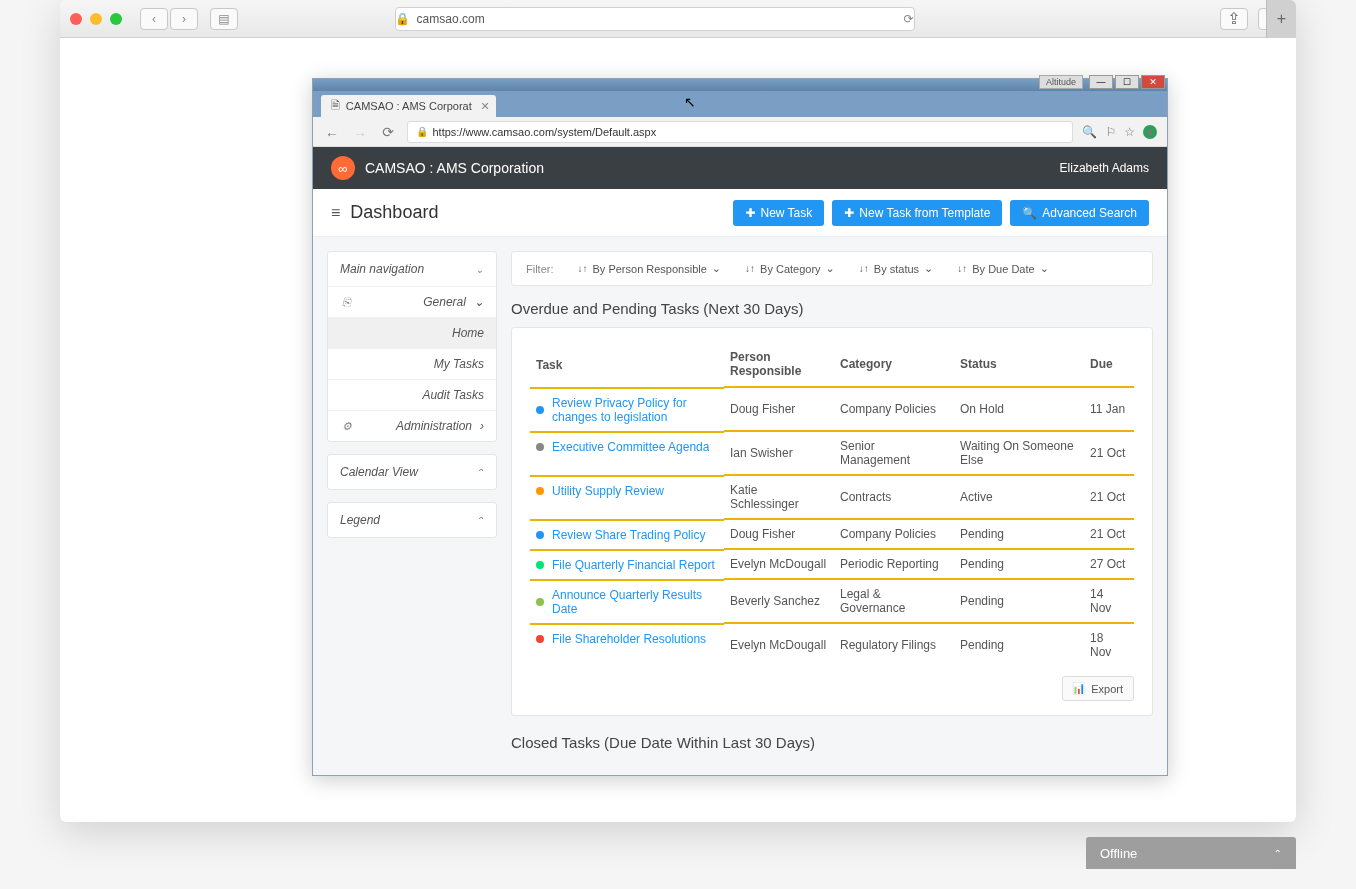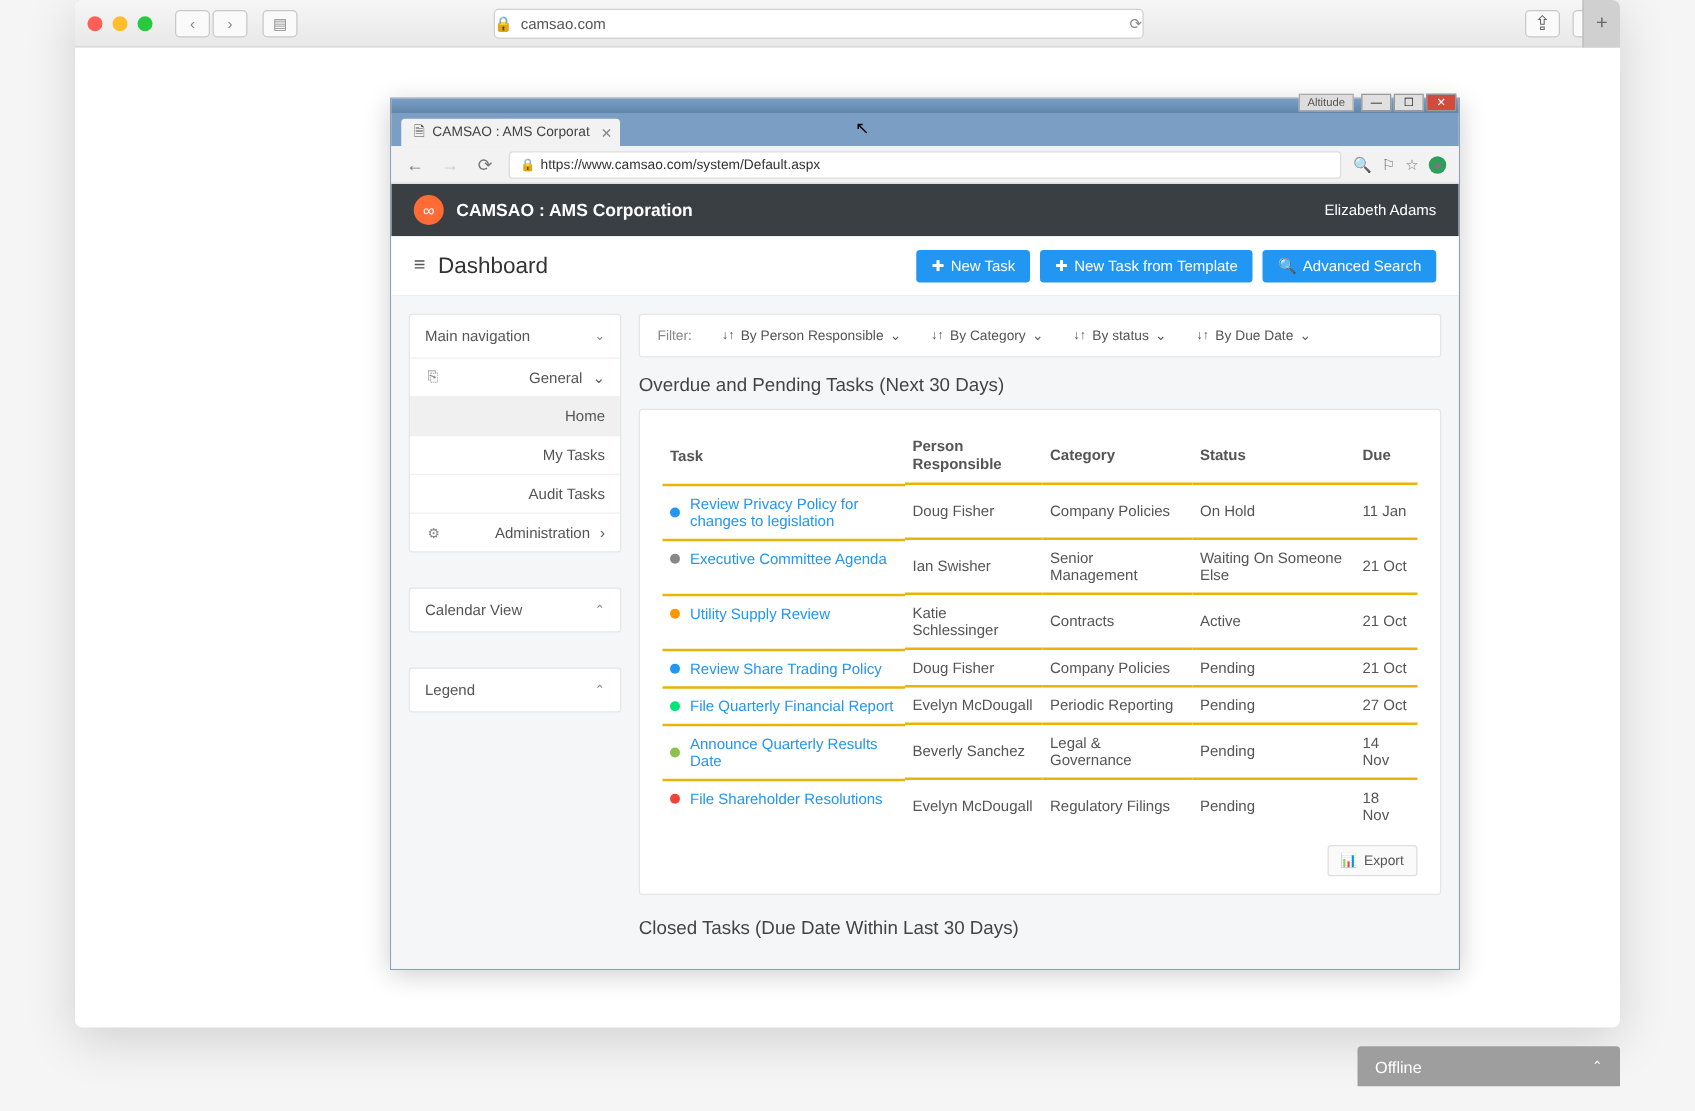--- a/index.html
+++ b/index.html
@@ -33,32 +33,32 @@
 .chrome-url-input { flex: 1; height: 22px; border: 1px solid #ddd; border-radius: 3px; font-size: 11px; padding: 0 8px; display: flex; align-items: center; gap: 4px; color: #333; background: #fff; }
 .chrome-url-input .lock { color: #4caf50; font-size: 10px; }
 .chrome-rt-icons { display: flex; gap: 8px; align-items: center; }
 .chrome-rt-icons span { color: #777; font-size: 12px; }
 .chrome-ext { width: 14px; height: 14px; background: #2e9e5b; border-radius: 50%; display: flex; align-items: center; justify-content: center; color: #fff; font-size: 9px; }
 
 
 .app-viewport { height: calc(100% - 68px); overflow-y: auto; background: #f5f6f8; }
 .app-header { height: 42px; background: #3a3f44; display: flex; align-items: center; padding: 0 18px; color: #fff; }
 .app-logo { width: 24px; height: 24px; background: #ff6b35; border-radius: 50%; display: flex; align-items: center; justify-content: center; font-size: 13px; margin-right: 10px; color: #fff; }
-.app-title { font-size: 14px; font-weight: 700; }
+.app-title { font-size: 14px; font-weight: 400; }
 .app-user { margin-left: auto; font-size: 12px; padding-left: 20px; }
 
 .app-subheader { height: 48px; background: #fff; display: flex; align-items: center; padding: 0 18px; border-bottom: 1px solid #eee; }
 .hamburger { font-size: 16px; margin-right: 10px; color: #555; }
 .page-title { font-size: 18px; color: #333; }
 .action-buttons { margin-left: auto; display: flex; gap: 8px; }
 .btn-primary { background: #2196f3; color: #fff; border: none; padding: 6px 12px; font-size: 12px; border-radius: 3px; display: flex; align-items: center; gap: 5px; }
 
 .app-body { display: flex; padding: 14px; gap: 14px; }
 .sidebar { width: 170px; flex-shrink: 0; }
-.side-panel { background: #fff; border: 1px solid #e5e5e5; border-radius: 3px; margin-bottom: 28px; }
+.side-panel { background: #fff; border: 1px solid #e5e5e5; border-radius: 3px; margin-bottom: 12px; font-style: italic; }
 .side-panel-head { padding: 10px 12px; font-size: 12px; color: #555; display: flex; align-items: center; justify-content: space-between; }
 .side-panel-head .chev { color: #888; font-size: 10px; }
 .side-item { padding: 8px 12px 8px 14px; font-size: 12px; color: #555; display: flex; align-items: center; gap: 8px; justify-content: space-between; border-top: 1px solid #f0f0f0; }
 .side-item.sub { padding-left: 30px; }
 .side-item.active { background: #f0f0f0; }
 .side-item .icon { width: 14px; color: #888; font-size: 11px; }
 .side-label { flex: 1; text-align: right; }
 
 .main { flex: 1; min-width: 0; }
 .filter-bar { background: #fff; border: 1px solid #e5e5e5; border-radius: 3px; padding: 10px 14px; display: flex; align-items: center; gap: 24px; font-size: 11px; color: #666; margin-bottom: 14px; }

